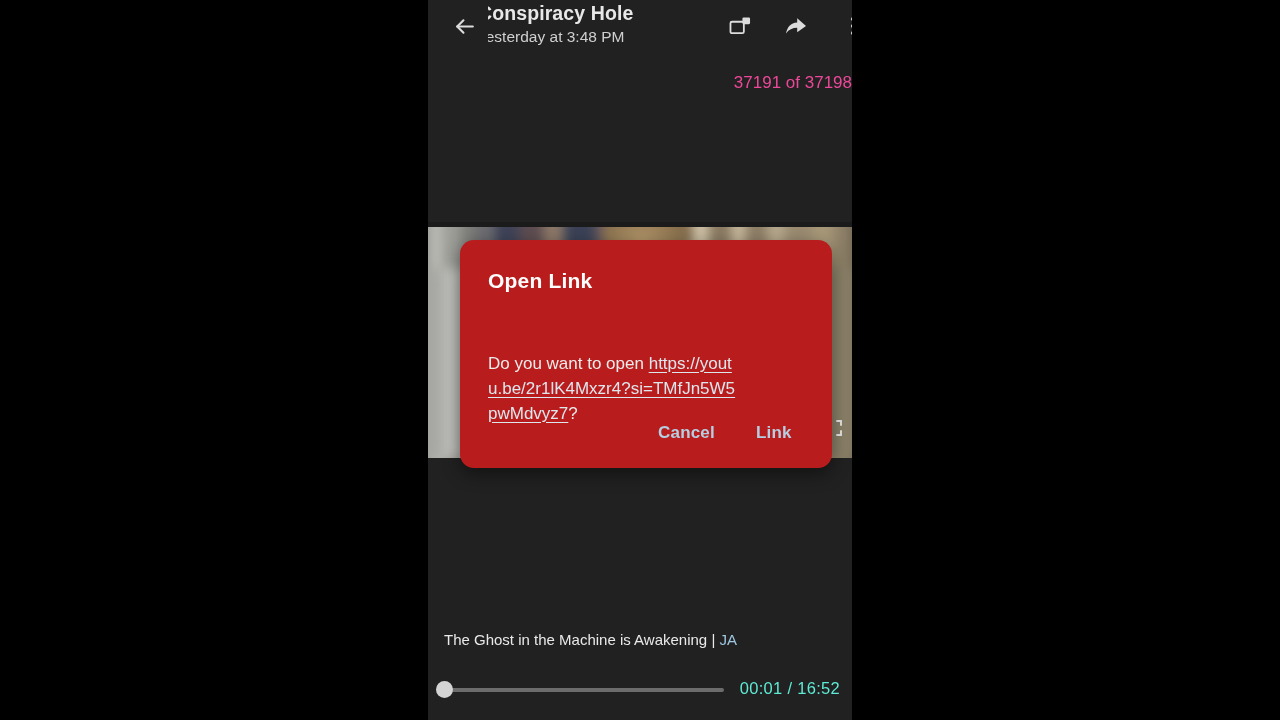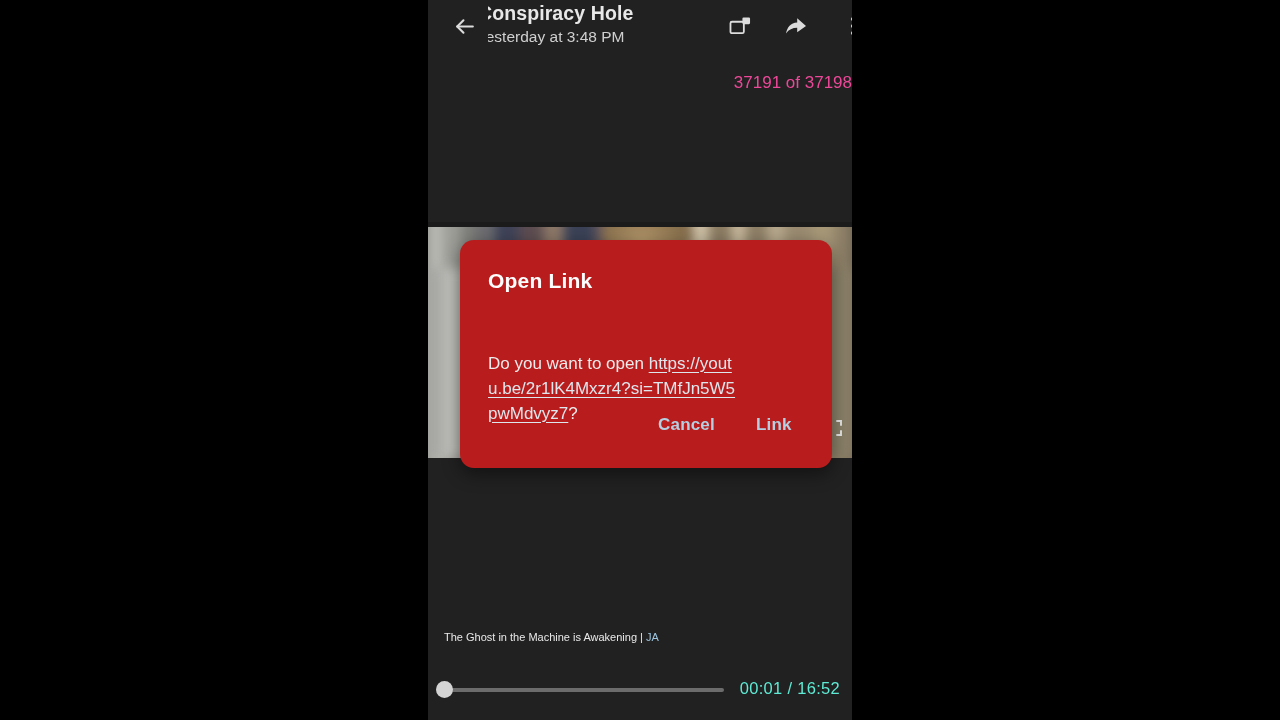--- a/index.html
+++ b/index.html
@@ -165,34 +165,34 @@
     width:250px;
     font-size:17px; line-height:25px; color:#ececec;margin-top:40px;
   }
   #dialog-link {
     color:#dfe7ee;
     text-decoration:underline;
     text-underline-offset:2.5px;
     word-break:break-all;
   }
   .dialog-btn {
-    position:absolute; top:175px;
+    position:absolute; top:183px;
     font-size:17px; font-weight:bold; color:#b4cfe1;
     letter-spacing:.2px;
     background:none; border:none; cursor:pointer;
     font-family:"Liberation Sans", sans-serif;
   }
   #cancel-button { left:198px; }
   #open-button   { left:296px; }
 
   
   #video-title {
     position:absolute; left:16px; top:631px;
     width:396px;
-    font-size:11px; color:#e9e9e9;
+    font-size:15px; color:#e9e9e9;
     white-space:nowrap; overflow:hidden;
   }
   #video-title .handle { color:#9fc6e0; }
 
   #controls {
     position:absolute; left:0; top:678px;
     width:424px; height:28px;
   }
   #seek-track {
     position:absolute; left:13px; top:10px;

